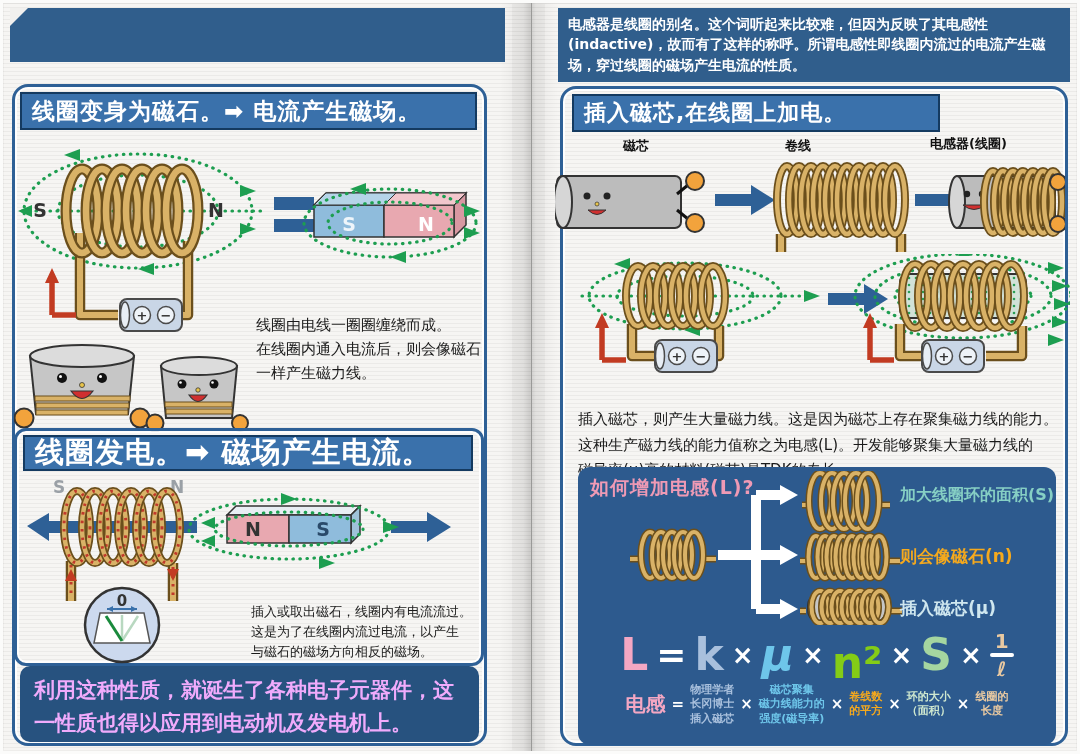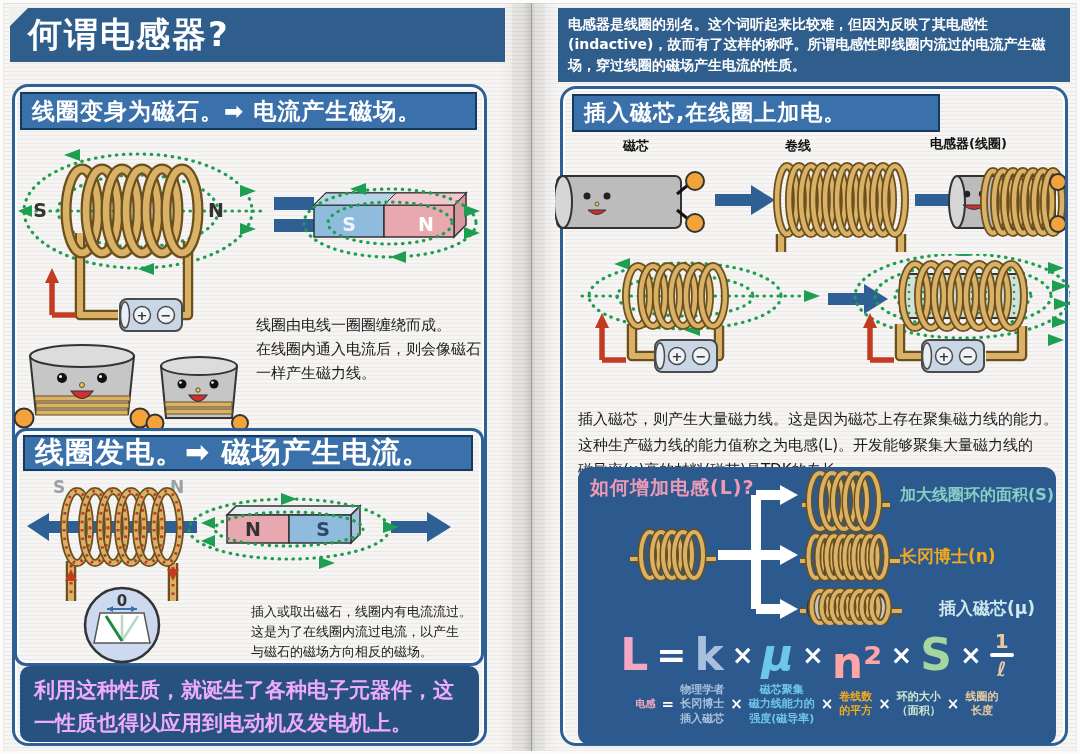--- a/index.html
+++ b/index.html
@@ -31,21 +31,21 @@
   .fT{font-size:44px;font-weight:800;line-height:1;}
   .fx{font-size:26px;font-weight:800;line-height:1;}
   .feq{font-size:36px;font-weight:800;line-height:1;}
   .frac{display:flex;flex-direction:column;align-items:center;line-height:1;}
   .frac .bar{width:24px;height:4px;background:#fff;border-radius:2px;margin:2px 0;}
   .frac .fn{font-size:20px;font-weight:800;}
   .frac .fd{font-size:20px;font-weight:800;font-style:italic;}
   .legend{display:flex;align-items:center;justify-content:center;gap:6px;}
   .lg{font-size:11px;font-weight:700;white-space:pre-line;text-align:center;line-height:1.3;}
   .lgx{color:#fff;font-size:15px;font-weight:800;}
-  .lglhs{font-size:10px;font-weight:800;}
+  .lglhs{font-size:20px;font-weight:800;}
   
   .lo{fill:none;stroke:#6b4f1c;stroke-width:11;}  .li{fill:none;stroke:#d9b267;stroke-width:6.5;}
   .lo2{fill:none;stroke:#6b4f1c;stroke-width:8;}  .li2{fill:none;stroke:#d9b267;stroke-width:4.5;}
   .lo3{fill:none;stroke:#6b4f1c;stroke-width:7;}  .li3{fill:none;stroke:#d9b267;stroke-width:4;}
   .lr{fill:none;stroke:#c0392b;stroke-width:3;stroke-dasharray:2.5 6;}
   .wire{fill:none;stroke:#6b4f1c;stroke-width:10.5;stroke-linejoin:round;}
   .wirein{fill:none;stroke:#d9b267;stroke-width:6;stroke-linejoin:round;}
   .gd{fill:none;stroke:#1d9e50;stroke-width:3.2;stroke-dasharray:.5 6.5;stroke-linecap:round;}
   .gtri{fill:#1d9e50;}
   .ra{stroke:#c23b22;stroke-width:5.5;fill:none;}
@@ -125,21 +125,20 @@
 </svg>
 
 <div class="canvas">
   <div class="spine"></div>
   <div class="spine-line"></div>
 
   <div class="page pageL">
 
     <div class="abs banner title" style="left:6px;top:4px;width:477px;height:54px;">
       <div class="curl"></div>
-      <span>何谓电感器?</span>
     </div>
 
     <div class="abs box-outer" style="left:8px;top:80px;width:475px;height:662px;"></div>
 
     <div class="abs sechdr" style="left:16px;top:88px;width:457px;height:38px;font-size:23px;">
       <span>线圈变身为磁石。➡ 电流产生磁场。</span>
     </div>
 
     <svg class="abs" style="left:14px;top:129px;" width="462" height="218" viewBox="0 0 462 218">
 
@@ -490,31 +489,31 @@
             <use href="#loopI" x="252" y="136"></use>
             <use href="#loopI" x="262" y="136"></use>
           <use href="#loopI" x="272" y="136"></use>
             <use href="#loopI" x="282" y="136"></use>
             <use href="#loopI" x="292" y="136"></use>
           <use href="#loopI" x="302" y="136"></use>
         </g>
       </svg>
 
       <div class="abs optlabel" style="left: 322px; top: 18px; color: rgb(134, 207, 196); fill: rgb(134, 207, 196);">加大线圈环的面积(S)</div>
-      <div class="abs optlabel" style="left: 322px; top: 78px; font-size: 17px; color: rgb(245, 169, 29); fill: rgb(245, 169, 29);">长冈博士(n)</div>
-      <div class="abs optlabel" style="left: 322px; top: 130px; font-size: 17px; color: rgb(207, 231, 239); fill: rgb(207, 231, 239); margin-left: 39px;">插入磁芯(μ)</div>
+      <div class="abs optlabel" style="left: 322px; top: 78px; font-size: 17px; color: rgb(245, 169, 29); fill: rgb(245, 169, 29);">则会像磁石(n)</div>
+      <div class="abs optlabel" style="left: 322px; top: 130px; font-size: 17px; color: rgb(207, 231, 239); fill: rgb(207, 231, 239);">插入磁芯(μ)</div>
 
       <div class="abs formula" style="left:4px;top:158px;width:470px;">
         <span class="fT" style="color: rgb(244, 167, 195); fill: rgb(244, 167, 195);">L</span>
         <span class="feq" style="color: rgb(255, 255, 255); fill: rgb(255, 255, 255);">=</span>
         <span class="fT" style="color: rgb(169, 192, 221); fill: rgb(169, 192, 221);">k</span>
         <span class="fx" style="color: rgb(255, 255, 255); fill: rgb(255, 255, 255);">×</span>
         <span class="fT" style="font-style: italic; color: rgb(110, 198, 234); fill: rgb(110, 198, 234);">μ</span>
         <span class="fx" style="color: rgb(255, 255, 255); fill: rgb(255, 255, 255);">×</span>
-        <span class="fT" style="color: #fca5a5; fill: rgb(245, 169, 29); margin-top: 16px;">n²</span>
+        <span class="fT" style="color: #84cc16; fill: rgb(245, 169, 29); margin-top: 16px;">n²</span>
         <span class="fx" style="color: rgb(255, 255, 255); fill: rgb(255, 255, 255);">×</span>
         <span class="fT" style="color: rgb(165, 214, 160); fill: rgb(165, 214, 160);">S</span>
         <span class="fx" style="color: rgb(255, 255, 255); fill: rgb(255, 255, 255);">×</span>
         <span class="frac" style="color: rgb(233, 201, 161); fill: rgb(233, 201, 161);">
           <span class="fn">1</span>
           <span class="bar"></span>
           <span class="fd">ℓ</span>
         </span>
       </div>
 

